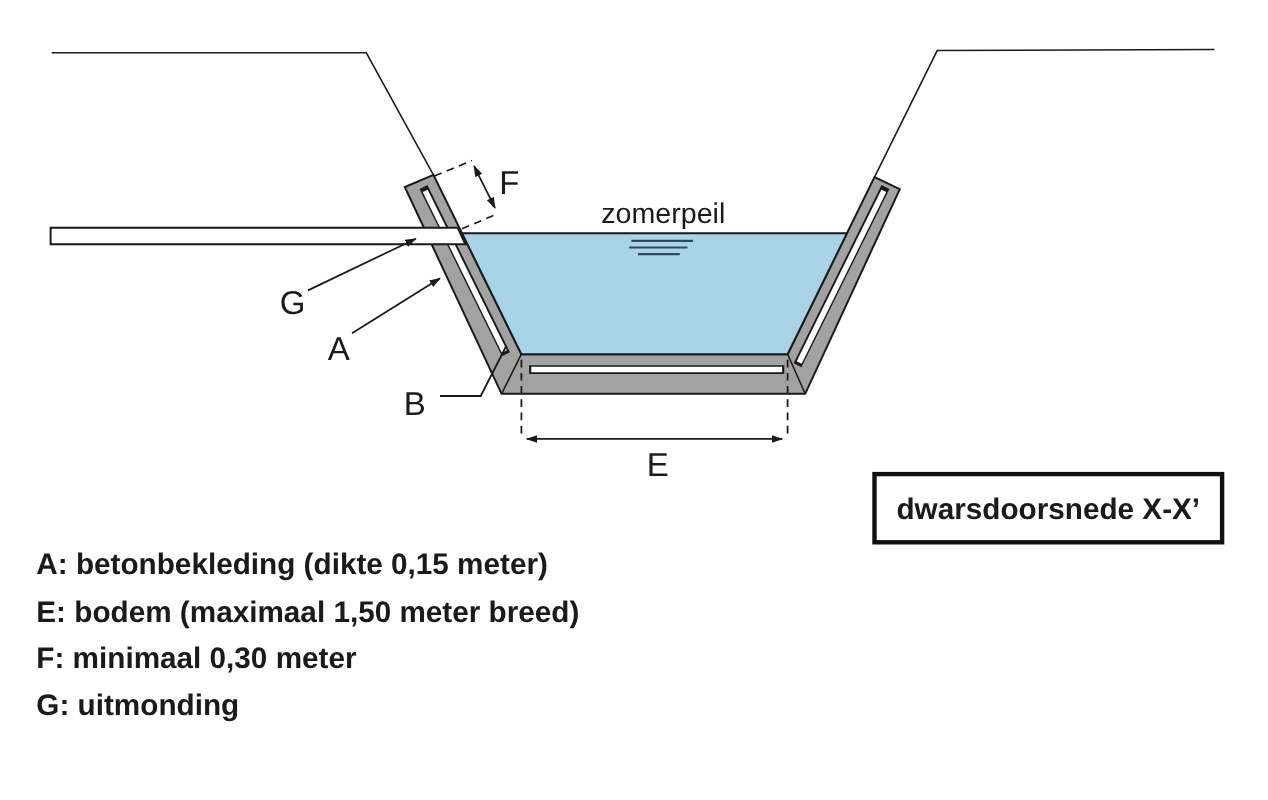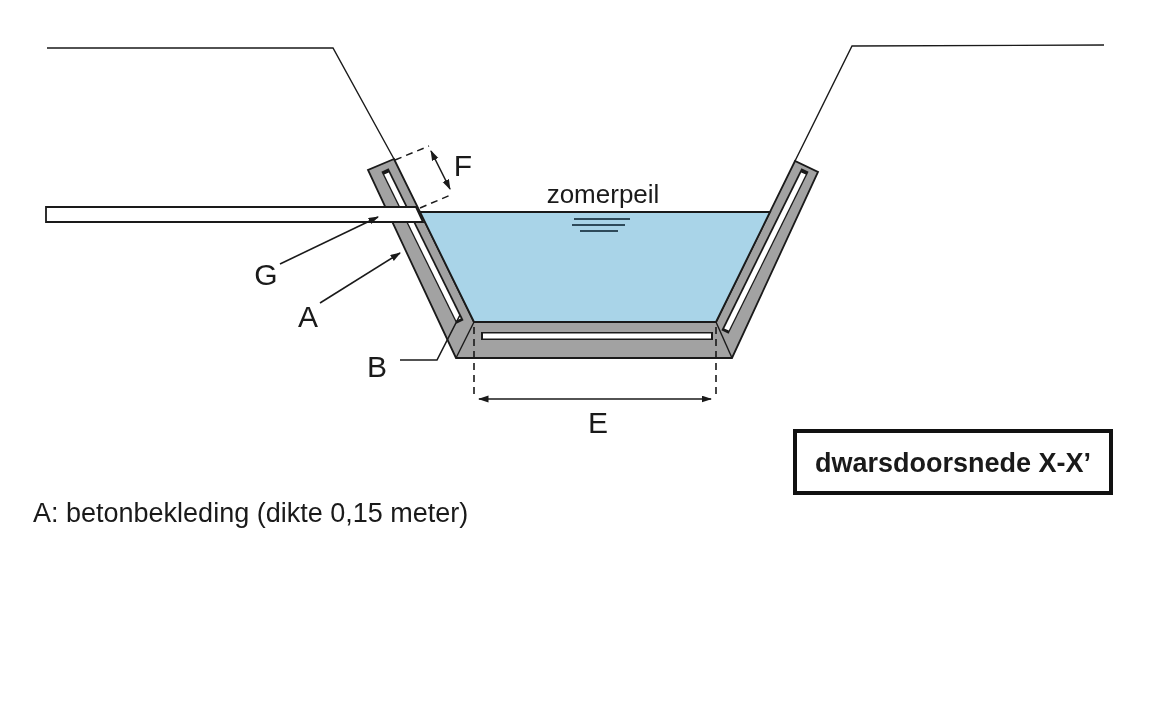--- a/index.html
+++ b/index.html
@@ -21,20 +21,21 @@
     top: 0;
   }
   .legend {
     position: absolute;
     left: 33px;
     top: 492px;
     color: #1a1a1a;
     font-size: 27px;
     line-height: 42.5px;
     white-space: nowrap;
+    font-weight: bold;
   }
   .legend-line { height: 42.5px; }
   .svg-label {
     font-family: "Liberation Sans", sans-serif;
     fill: #1a1a1a;
   }
   .dim-letter { font-size: 30px; }
   .waterline-label { font-size: 26px; }
   .section-title { font-size: 27px; font-weight: bold; }
 </style>
@@ -106,15 +107,18 @@
     <text class="svg-label dim-letter" x="377" y="377" text-anchor="middle">B</text>
 
     <text class="svg-label waterline-label" x="603" y="203" text-anchor="middle">zomerpeil</text>
 
     <rect x="795" y="431" width="316" height="62" stroke="#111111" stroke-width="4" fill="#FFFFFF"></rect>
     <text class="svg-label section-title" x="953" y="472" text-anchor="middle">dwarsdoorsnede X-X’</text>
   </svg>
 
   <div class="legend">
     <div class="legend-line">A: betonbekleding (dikte 0,15 meter)</div>
+    <div class="legend-line">E: bodem (maximaal 1,50 meter breed)</div>
+    <div class="legend-line">F: minimaal 0,30 meter</div>
+    <div class="legend-line">G: uitmonding</div>
   </div>
 
 </div>
 
 </body></html>

